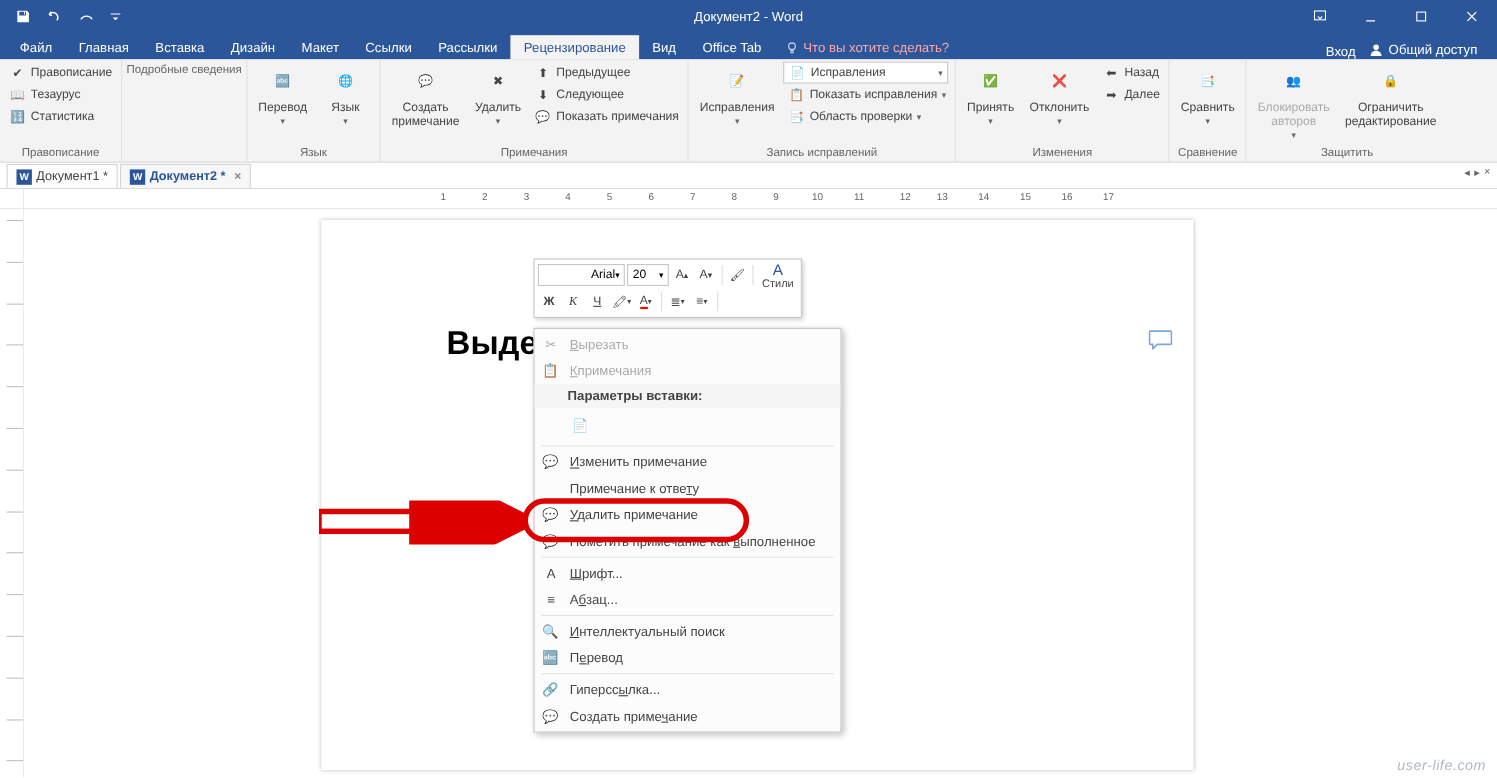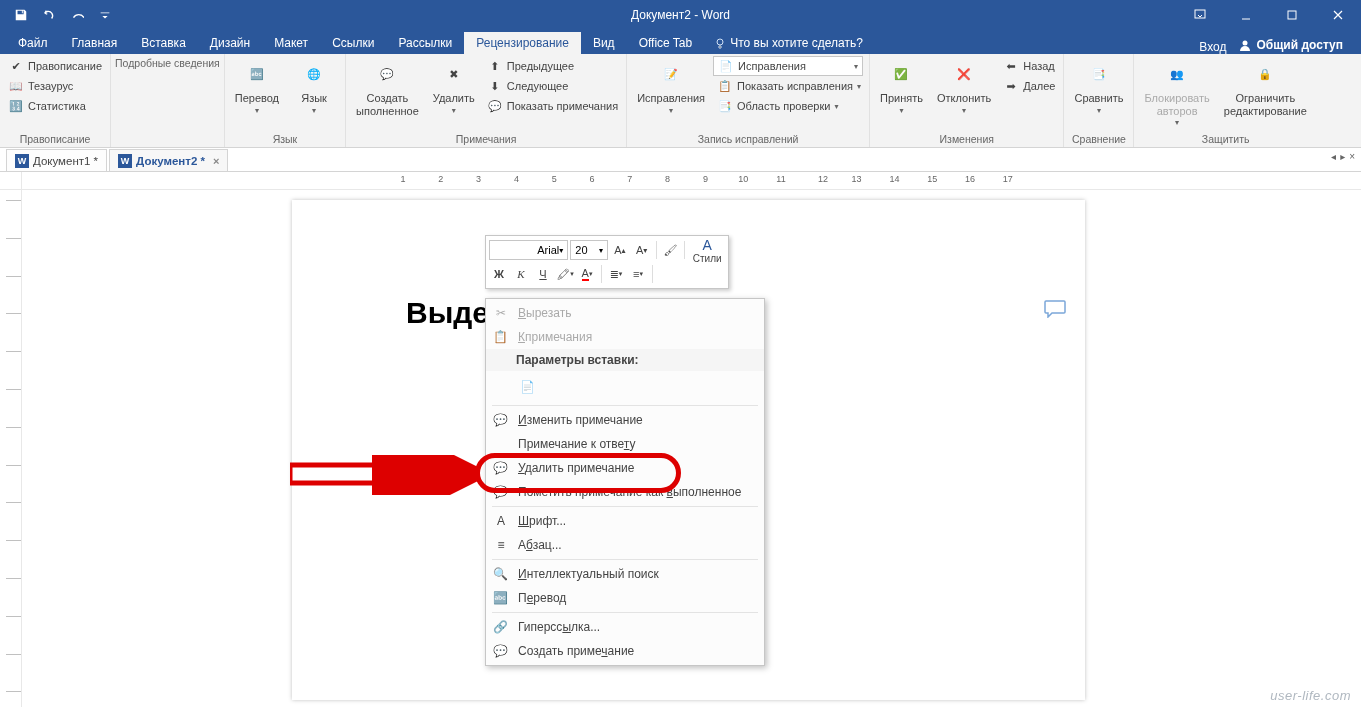--- a/index.html
+++ b/index.html
@@ -13,22 +13,22 @@
   .title-center { position: absolute; left: 50%; transform: translateX(-50%); font-size: 12px; color: #fff; }
   .winbtns { margin-left: auto; display: flex; }
   .winbtn { width: 46px; height: 30px; display: flex; align-items: center; justify-content: center; color: #fff; }
   .winbtn svg { width: 12px; height: 12px; }
 
   
   .menubar { height: 24px; background: #2b579a; display: flex; align-items: flex-end; padding: 0 6px; color: #fff; font-size: 12px; }
   .menutab { padding: 4px 12px; cursor: pointer; }
   .menutab.active { background: #f3f3f3; color: #2b579a; }
   .menu-right { margin-left: auto; display: flex; align-items: flex-end; gap: 6px; padding-right: 6px; }
-  .share-box { display: flex; align-items: center; gap: 4px; padding: 2px 6px; font-weight: bold; }
-  .tell-me { display: flex; align-items: center; gap: 4px; color: #ffffff; padding: 4px 10px; }
+  .share-box { display: flex; align-items: center; gap: 4px; padding: 2px 6px; }
+  .tell-me { display: flex; align-items: center; gap: 4px; color: #fca5a5; padding: 4px 10px; }
   .tell-me svg { width: 12px; height: 12px; }
 
   
   .ribbon { height: 94px; background: #f3f3f3; border-bottom: 1px solid #d4d4d4; display: flex; }
   .rgroup { border-right: 1px solid #e1e1e1; display: flex; flex-direction: column; justify-content: space-between; padding: 2px 4px 0; }
   .rgroup-body { display: flex; align-items: flex-start; gap: 2px; flex: 1; }
   .rgroup-label { font-size: 10.5px; color: #666; text-align: center; padding: 1px 0 2px; }
   .rbtn-big { display: flex; flex-direction: column; align-items: center; justify-content: flex-start; padding: 2px 6px; min-width: 54px; font-size: 11px; color: #444; text-align: center; line-height: 1.15; gap: 2px; }
   .rbtn-big .ico { width: 32px; height: 32px; display: flex; align-items: center; justify-content: center; }
   .rbtn-big .caret { font-size: 8px; color: #666; margin-top: -1px; }
@@ -221,21 +221,21 @@
       </div>
     </div>
     <div class="rgroup-label">Язык</div>
   </div>
 
   <div class="rgroup">
     <div class="rgroup-body">
       <div class="rbtn-big">
         <span class="ico">💬</span>
         <span style="white-space:pre-line">Создать
-ыполненное</span>
+примечание</span>
       </div>
       <div class="rbtn-big">
         <span class="ico">✖</span>
         <span>Удалить</span>
           <span class="caret">▾</span>
       </div>
       <div class="vstack">
         <div class="rbtn-small">
             <span class="ico">⬆</span>
             <span>Предыдущее</span>

